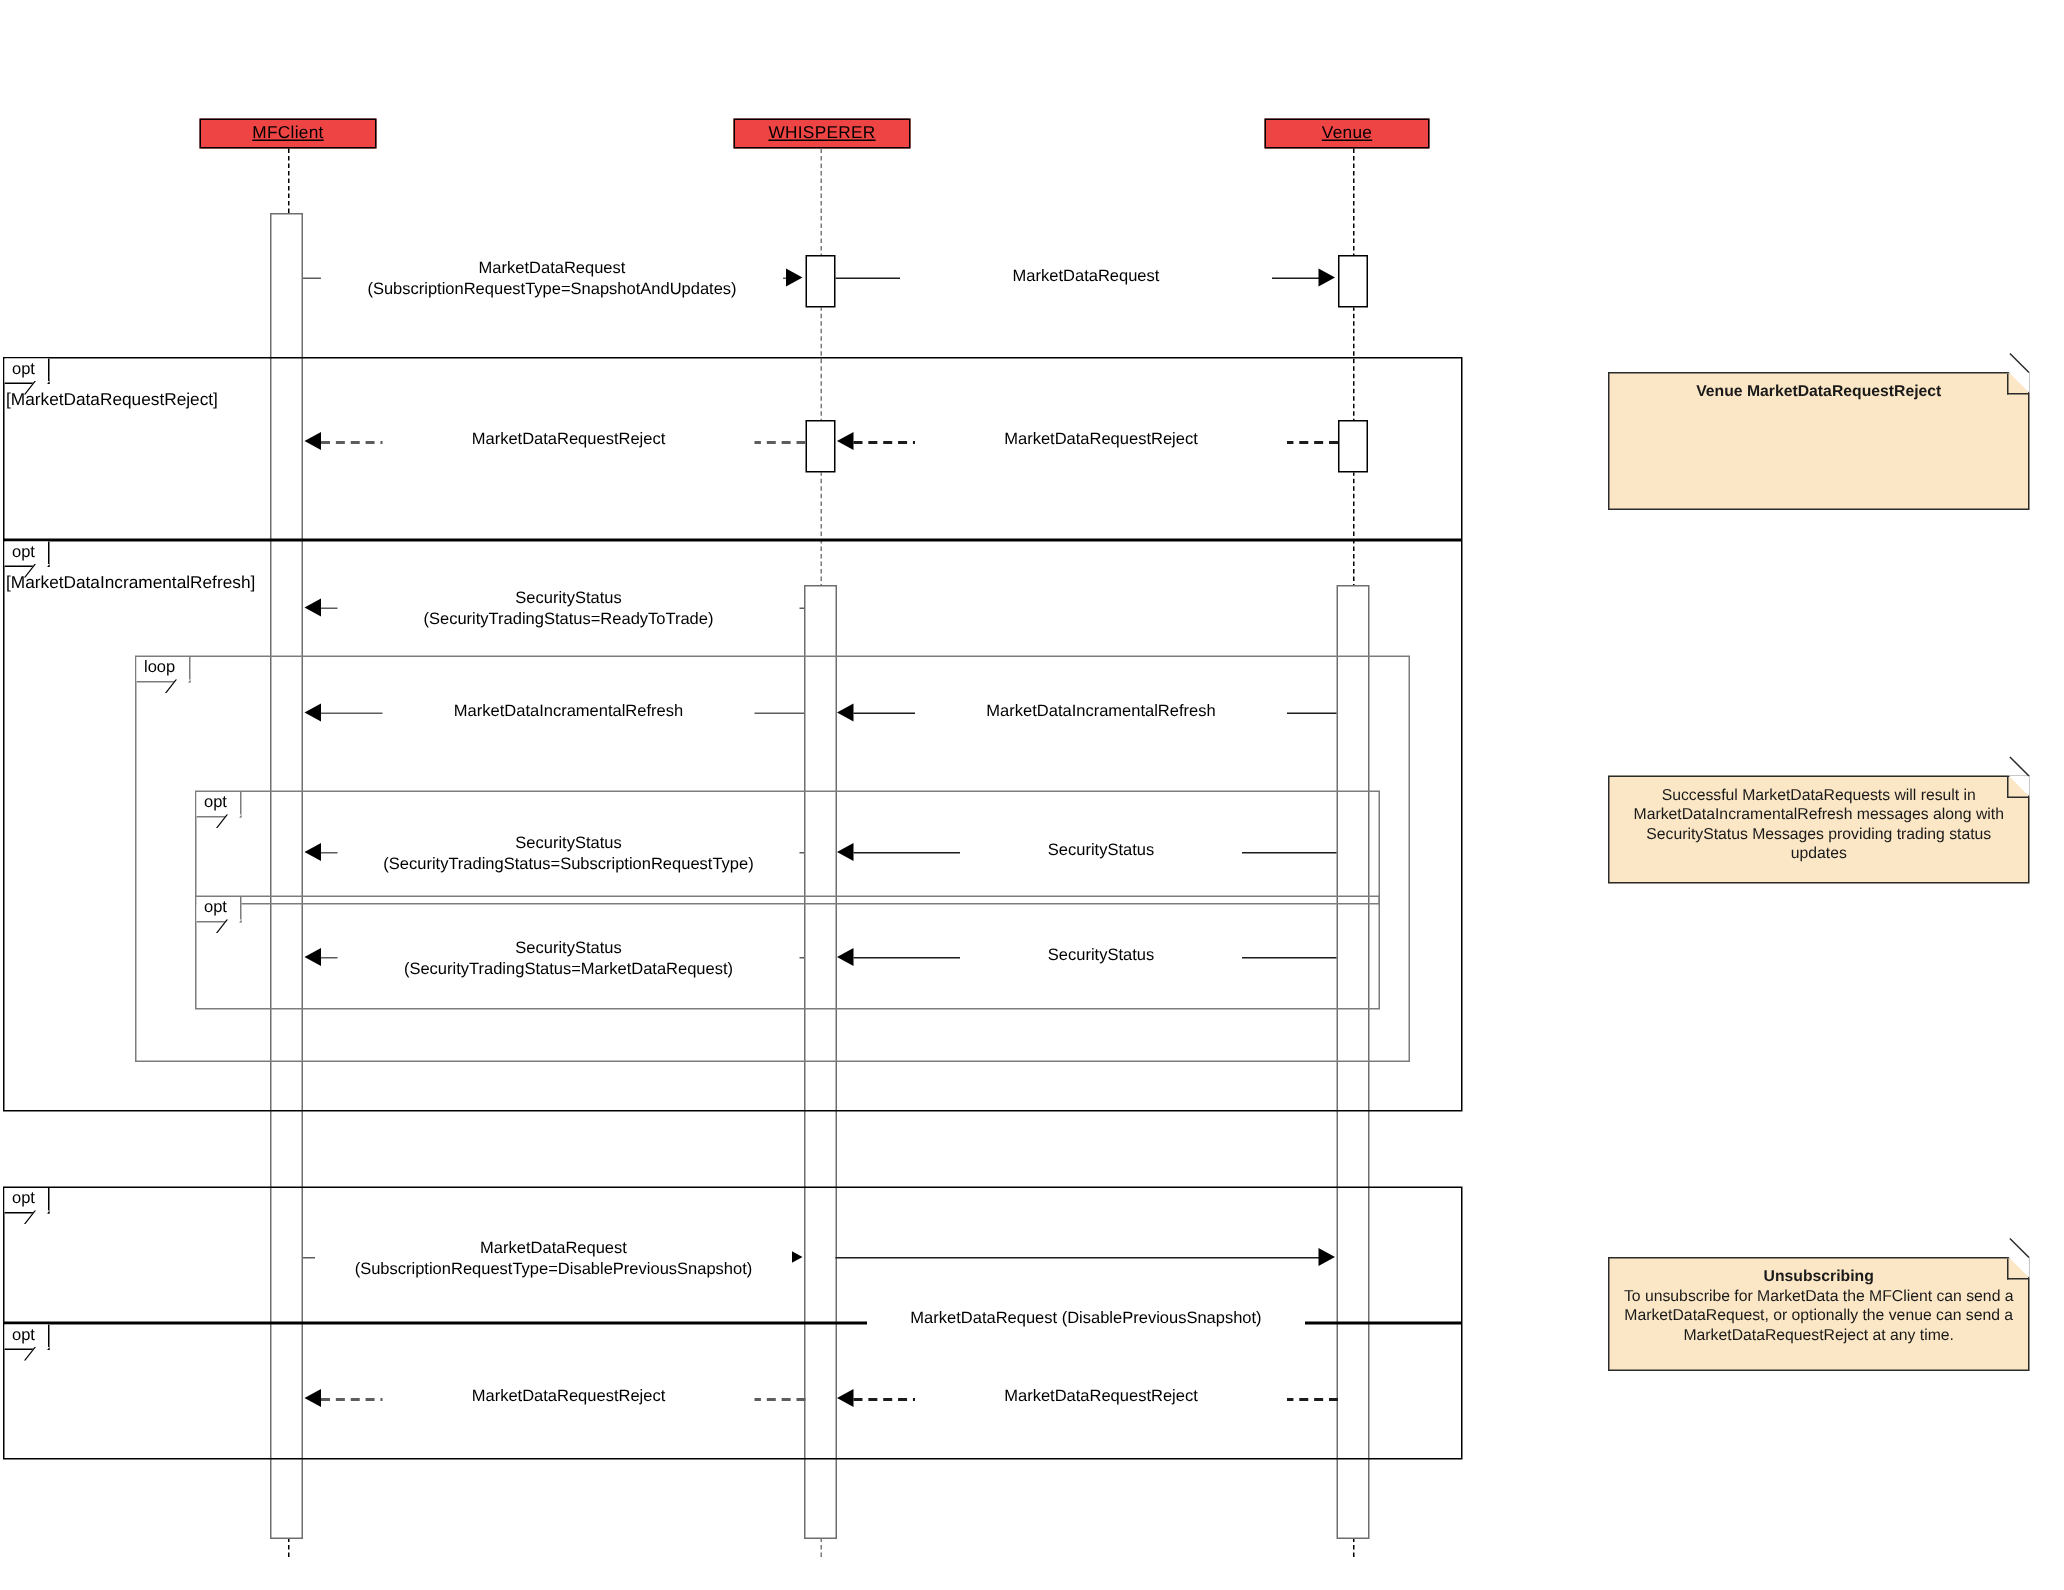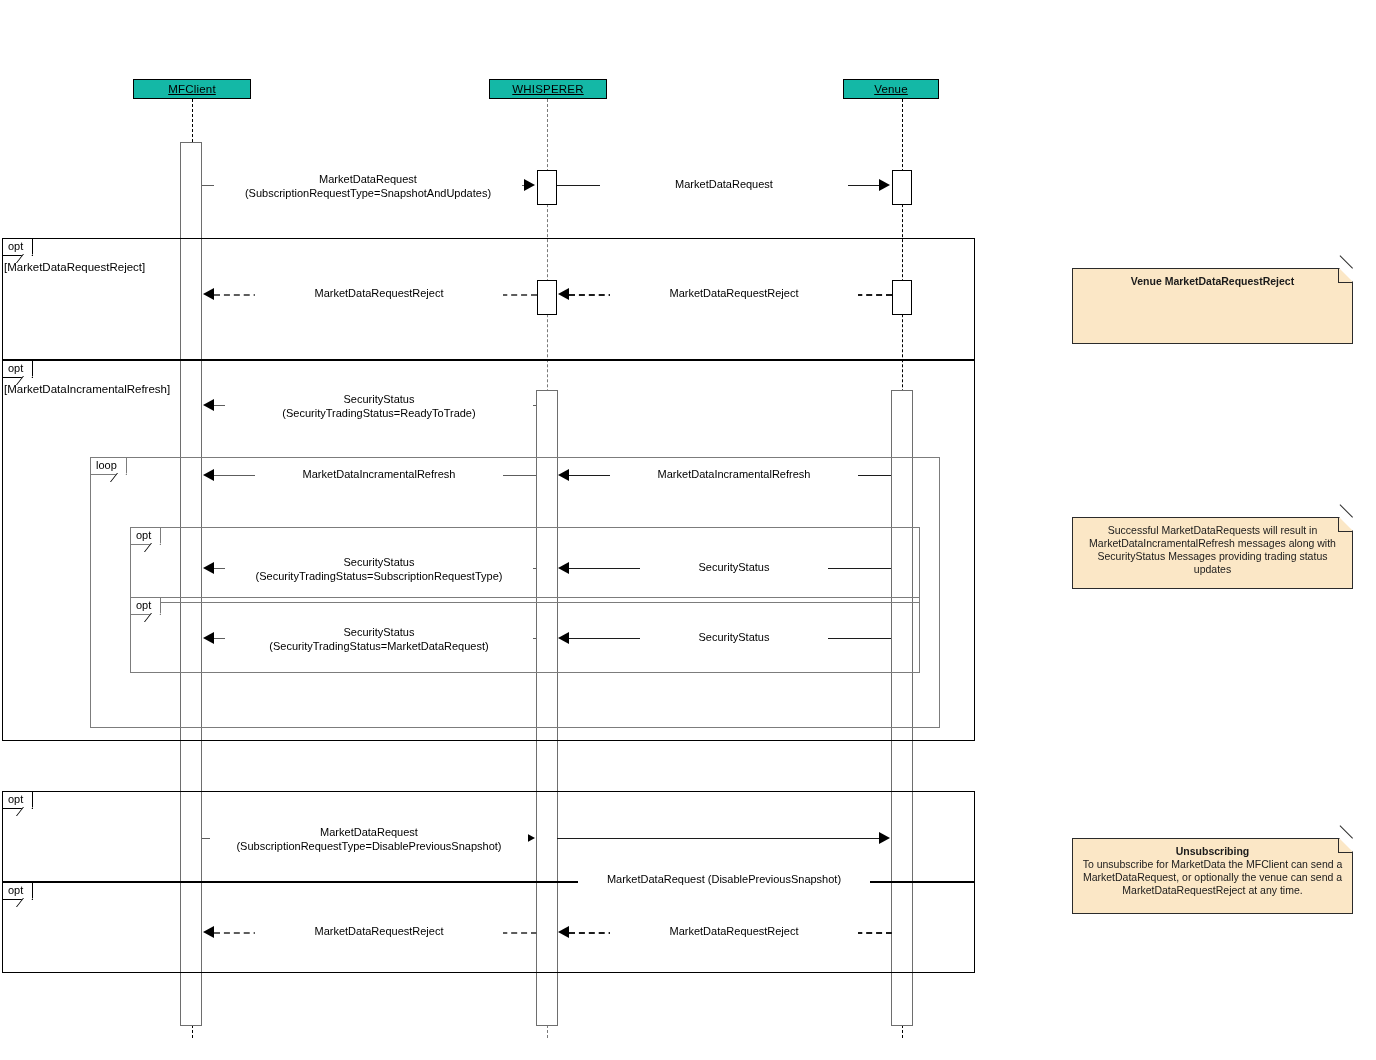--- a/index.html
+++ b/index.html
@@ -1,20 +1,20 @@
 <!DOCTYPE html>
 <html><head>
 <meta charset="utf-8">
 <style>
   html,body{margin:0;padding:0;background:#ffffff;}
   body{font-family:"Liberation Sans","DejaVu Sans",sans-serif;color:#000;}
   #canvas{position:relative;width:1376px;height:1060px;overflow:hidden;background:#fff;}
 
   
-  .participant{position:absolute;border:1.5px solid #000;background:#14b8a6;
+  .participant{position:absolute;border:1.5px solid #000;background:#ef4444;
     display:flex;align-items:center;justify-content:center;box-sizing:border-box;}
   .participant span{font-size:11.5px;text-decoration:underline;letter-spacing:.2px;}
 
   
   .lifeline{position:absolute;width:0;border-left:1.3px dashed #000;}
   .lifeline.grey{border-left-color:#7a7a7a;}
 
   
   .activation{position:absolute;background:#fff;border:1.4px solid #6e6e6e;box-sizing:border-box;}
   .activation.dark{border-color:#000;}
@@ -62,21 +62,21 @@
 <body>
 
 <div id="canvas">
 
   <div class="participant" style="left:133px;top:79px;width:118px;height:20px;">
     <span>MFClient</span>
   </div>
   <div class="participant" style="left:489px;top:79px;width:118px;height:20px;">
     <span>WHISPERER</span>
   </div>
-  <div class="participant" style="left:843px;top:79px;width:96px;height:20px;">
+  <div class="participant" style="left:843px;top:79px;width:110px;height:20px;">
     <span>Venue</span>
   </div>
 
   <div class="lifeline" style="left:192px;top:99px;height:939px;"></div>
   <div class="lifeline grey" style="left:547px;top:99px;height:939px;"></div>
   <div class="lifeline" style="left:902px;top:99px;height:939px;"></div>
 
   <div class="activation" style="left:180px;top:142px;width:22px;height:884px;"></div>
 
   <div class="activation dark" style="left:537px;top:170px;width:20px;height:35px;"></div>
@@ -90,21 +90,21 @@
   <div class="frag" style="left:2px;top:238px;width:973px;height:122px;">
     <div class="frag-label corner">opt</div>
   </div>
   <div class="frag-guard" style="left:4px;top:261px;">[MarketDataRequestReject]</div>
 
   <div class="frag" style="left:2px;top:360px;width:973px;height:381px;">
     <div class="frag-label corner">opt</div>
   </div>
   <div class="frag-guard" style="left:4px;top:383px;text-align:center;">[MarketDataIncramentalRefresh]</div>
 
-  <div class="frag grey" style="left:90px;top:437px;width:850px;height:271px;margin-top:20px;">
+  <div class="frag grey" style="left:90px;top:437px;width:850px;height:271px;">
     <div class="frag-label corner">loop</div>
   </div>
 
   <div class="frag grey" style="left:130px;top:527px;width:790px;height:76px;">
     <div class="frag-label corner">opt</div>
   </div>
 
   <div class="frag grey" style="left:130px;top:597px;width:790px;height:76px;">
     <div class="frag-label corner">opt</div>
   </div>
@@ -205,21 +205,21 @@
   <div class="msg-label" style="left:255px;top:925px;width:240px;">
     <span>MarketDataRequestReject</span>
   </div>
 
   <div class="msg-line dashed" style="left:569px;top:932px;width:323px;"></div>
   <div class="arrow left" style="left:558px;top:926px;"></div>
   <div class="msg-label" style="left:610px;top:925px;width:240px;">
     <span>MarketDataRequestReject</span>
   </div>
 
-  <div class="note" style="left:1072px;top:268px;width:281px;height:76px;">
+  <div class="note" style="left:1072px;top:248px;width:281px;height:92px;">
     <div class="note-fold"></div>
     <span class="note-title">Venue MarketDataRequestReject</span>
   </div>
 
   <div class="note" style="left:1072px;top:838px;width:281px;height:76px;">
     <div class="note-fold"></div>
     <span class="note-title">Unsubscribing</span>
     <span>To unsubscribe for MarketData the MFClient can send a MarketDataRequest, or optionally the venue can send a MarketDataRequestReject at any time.</span>
   </div>
 

